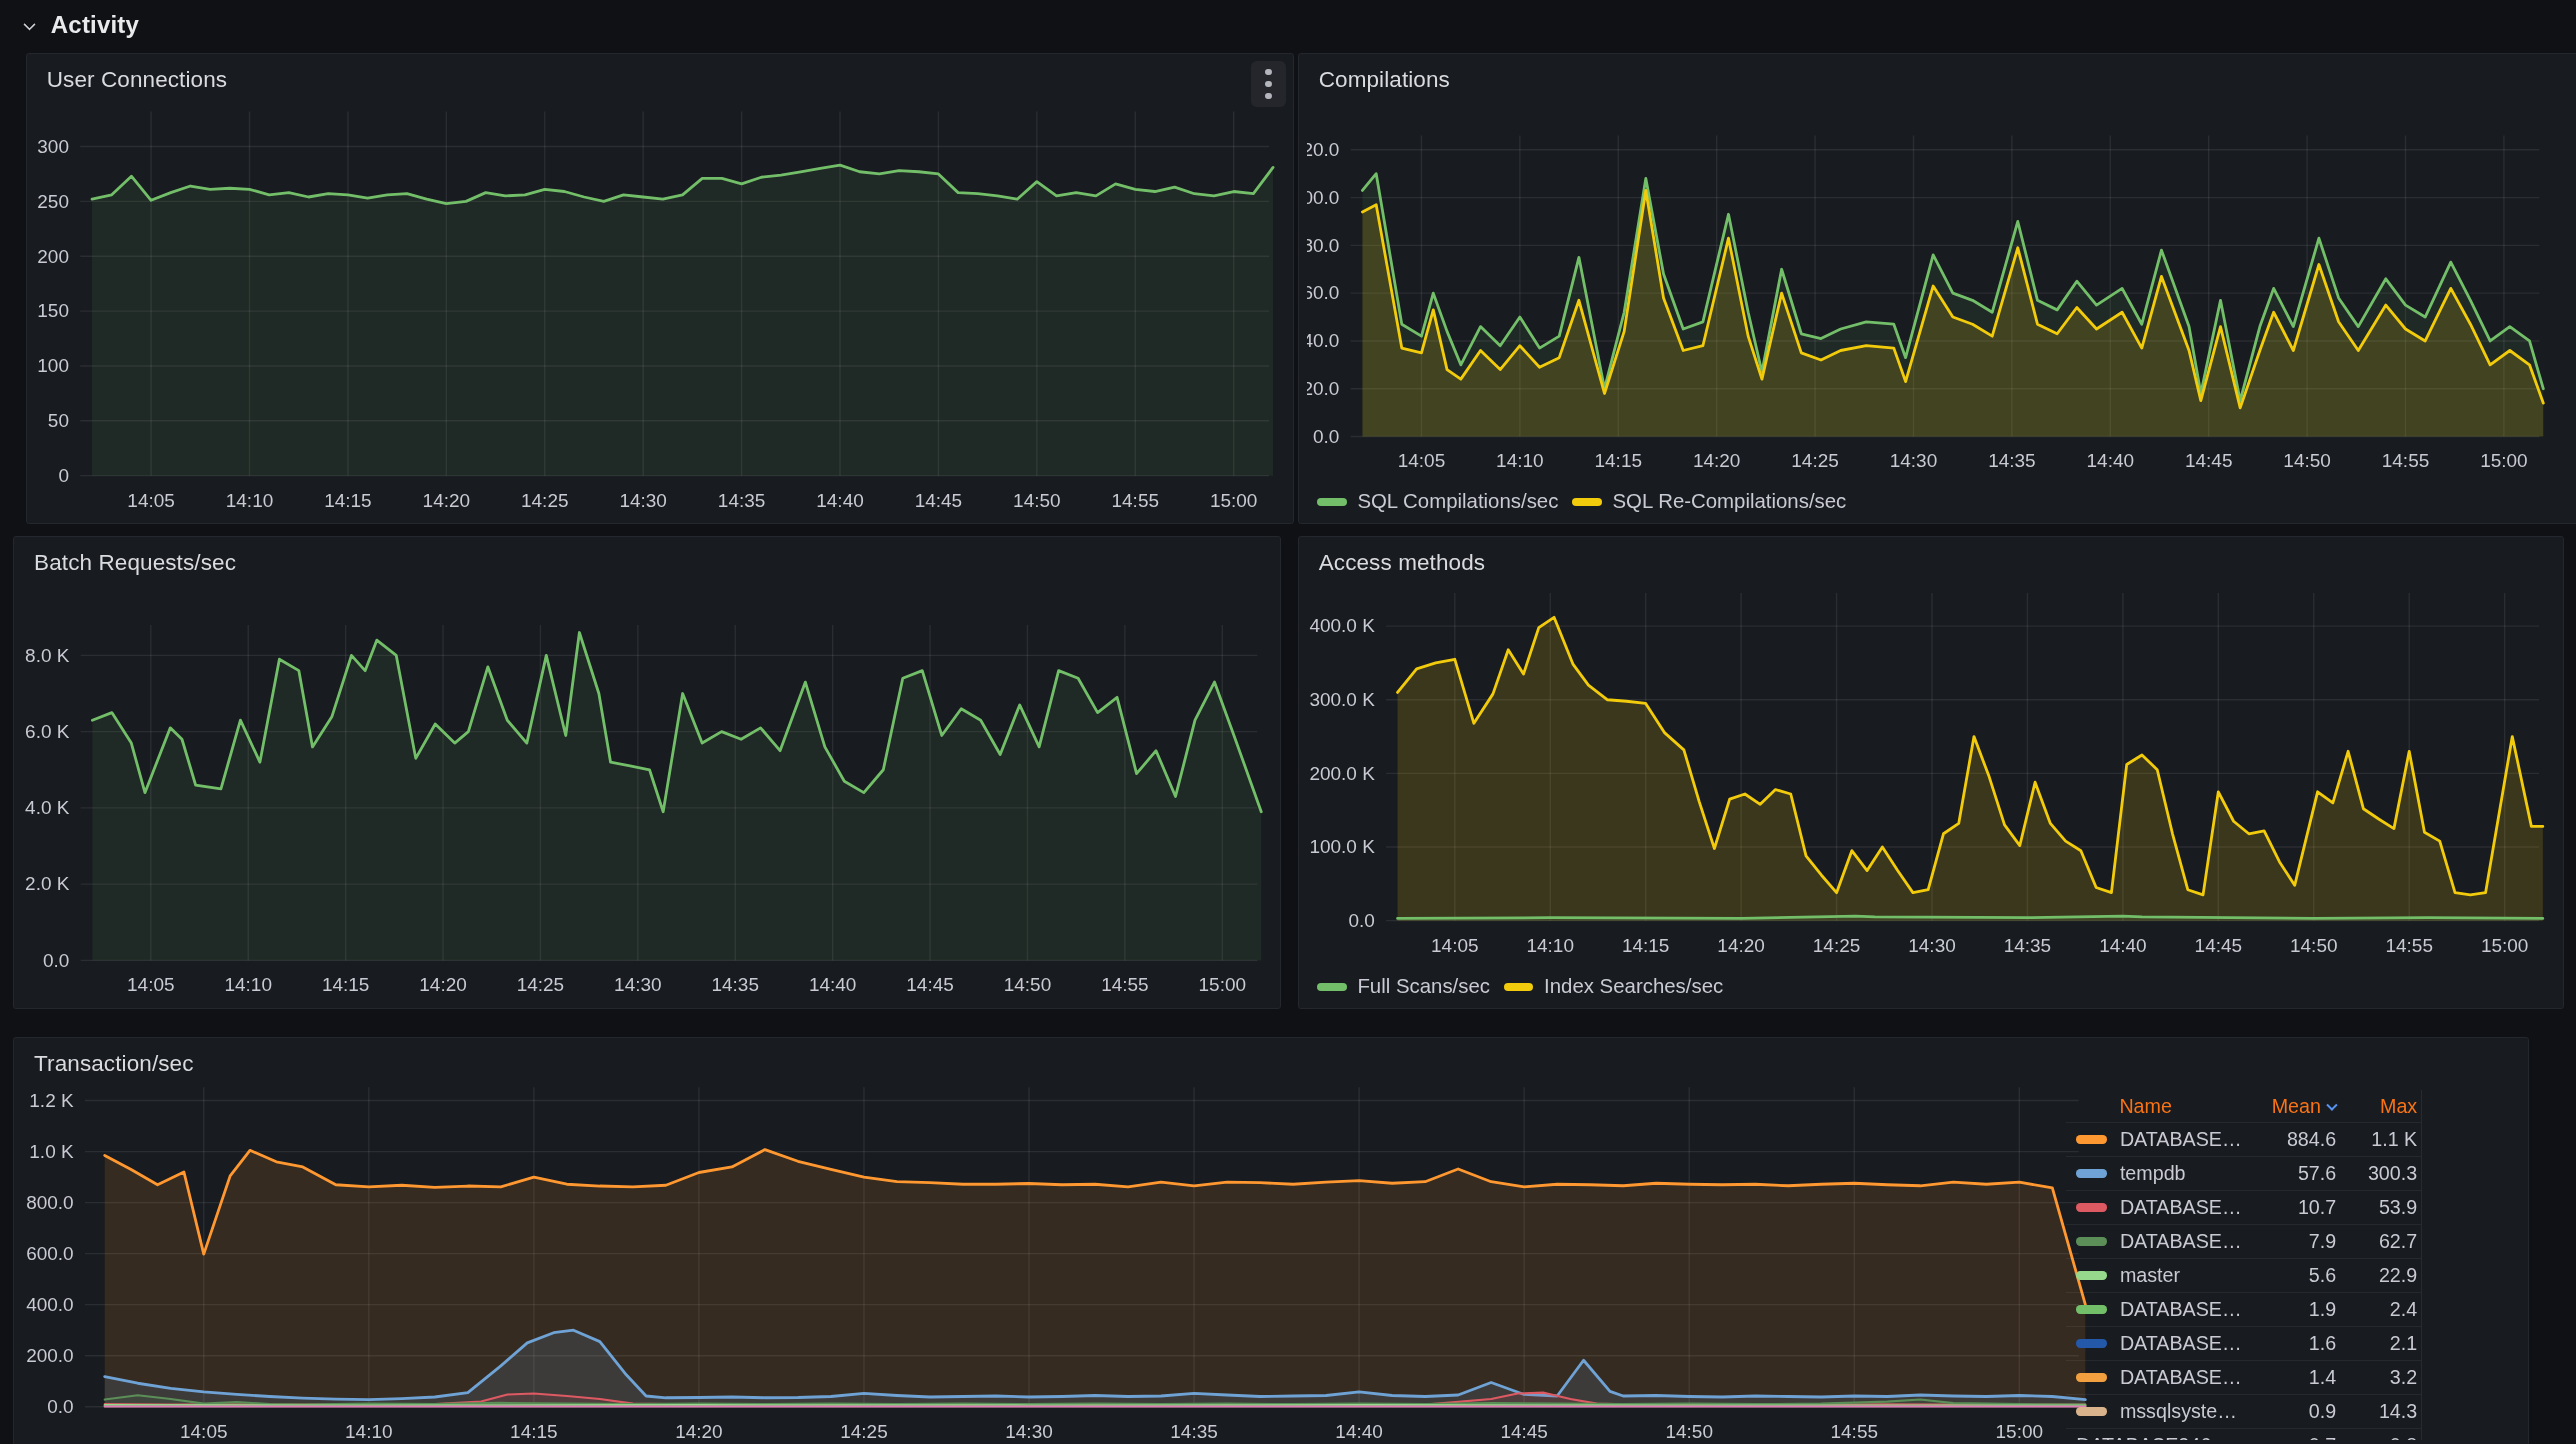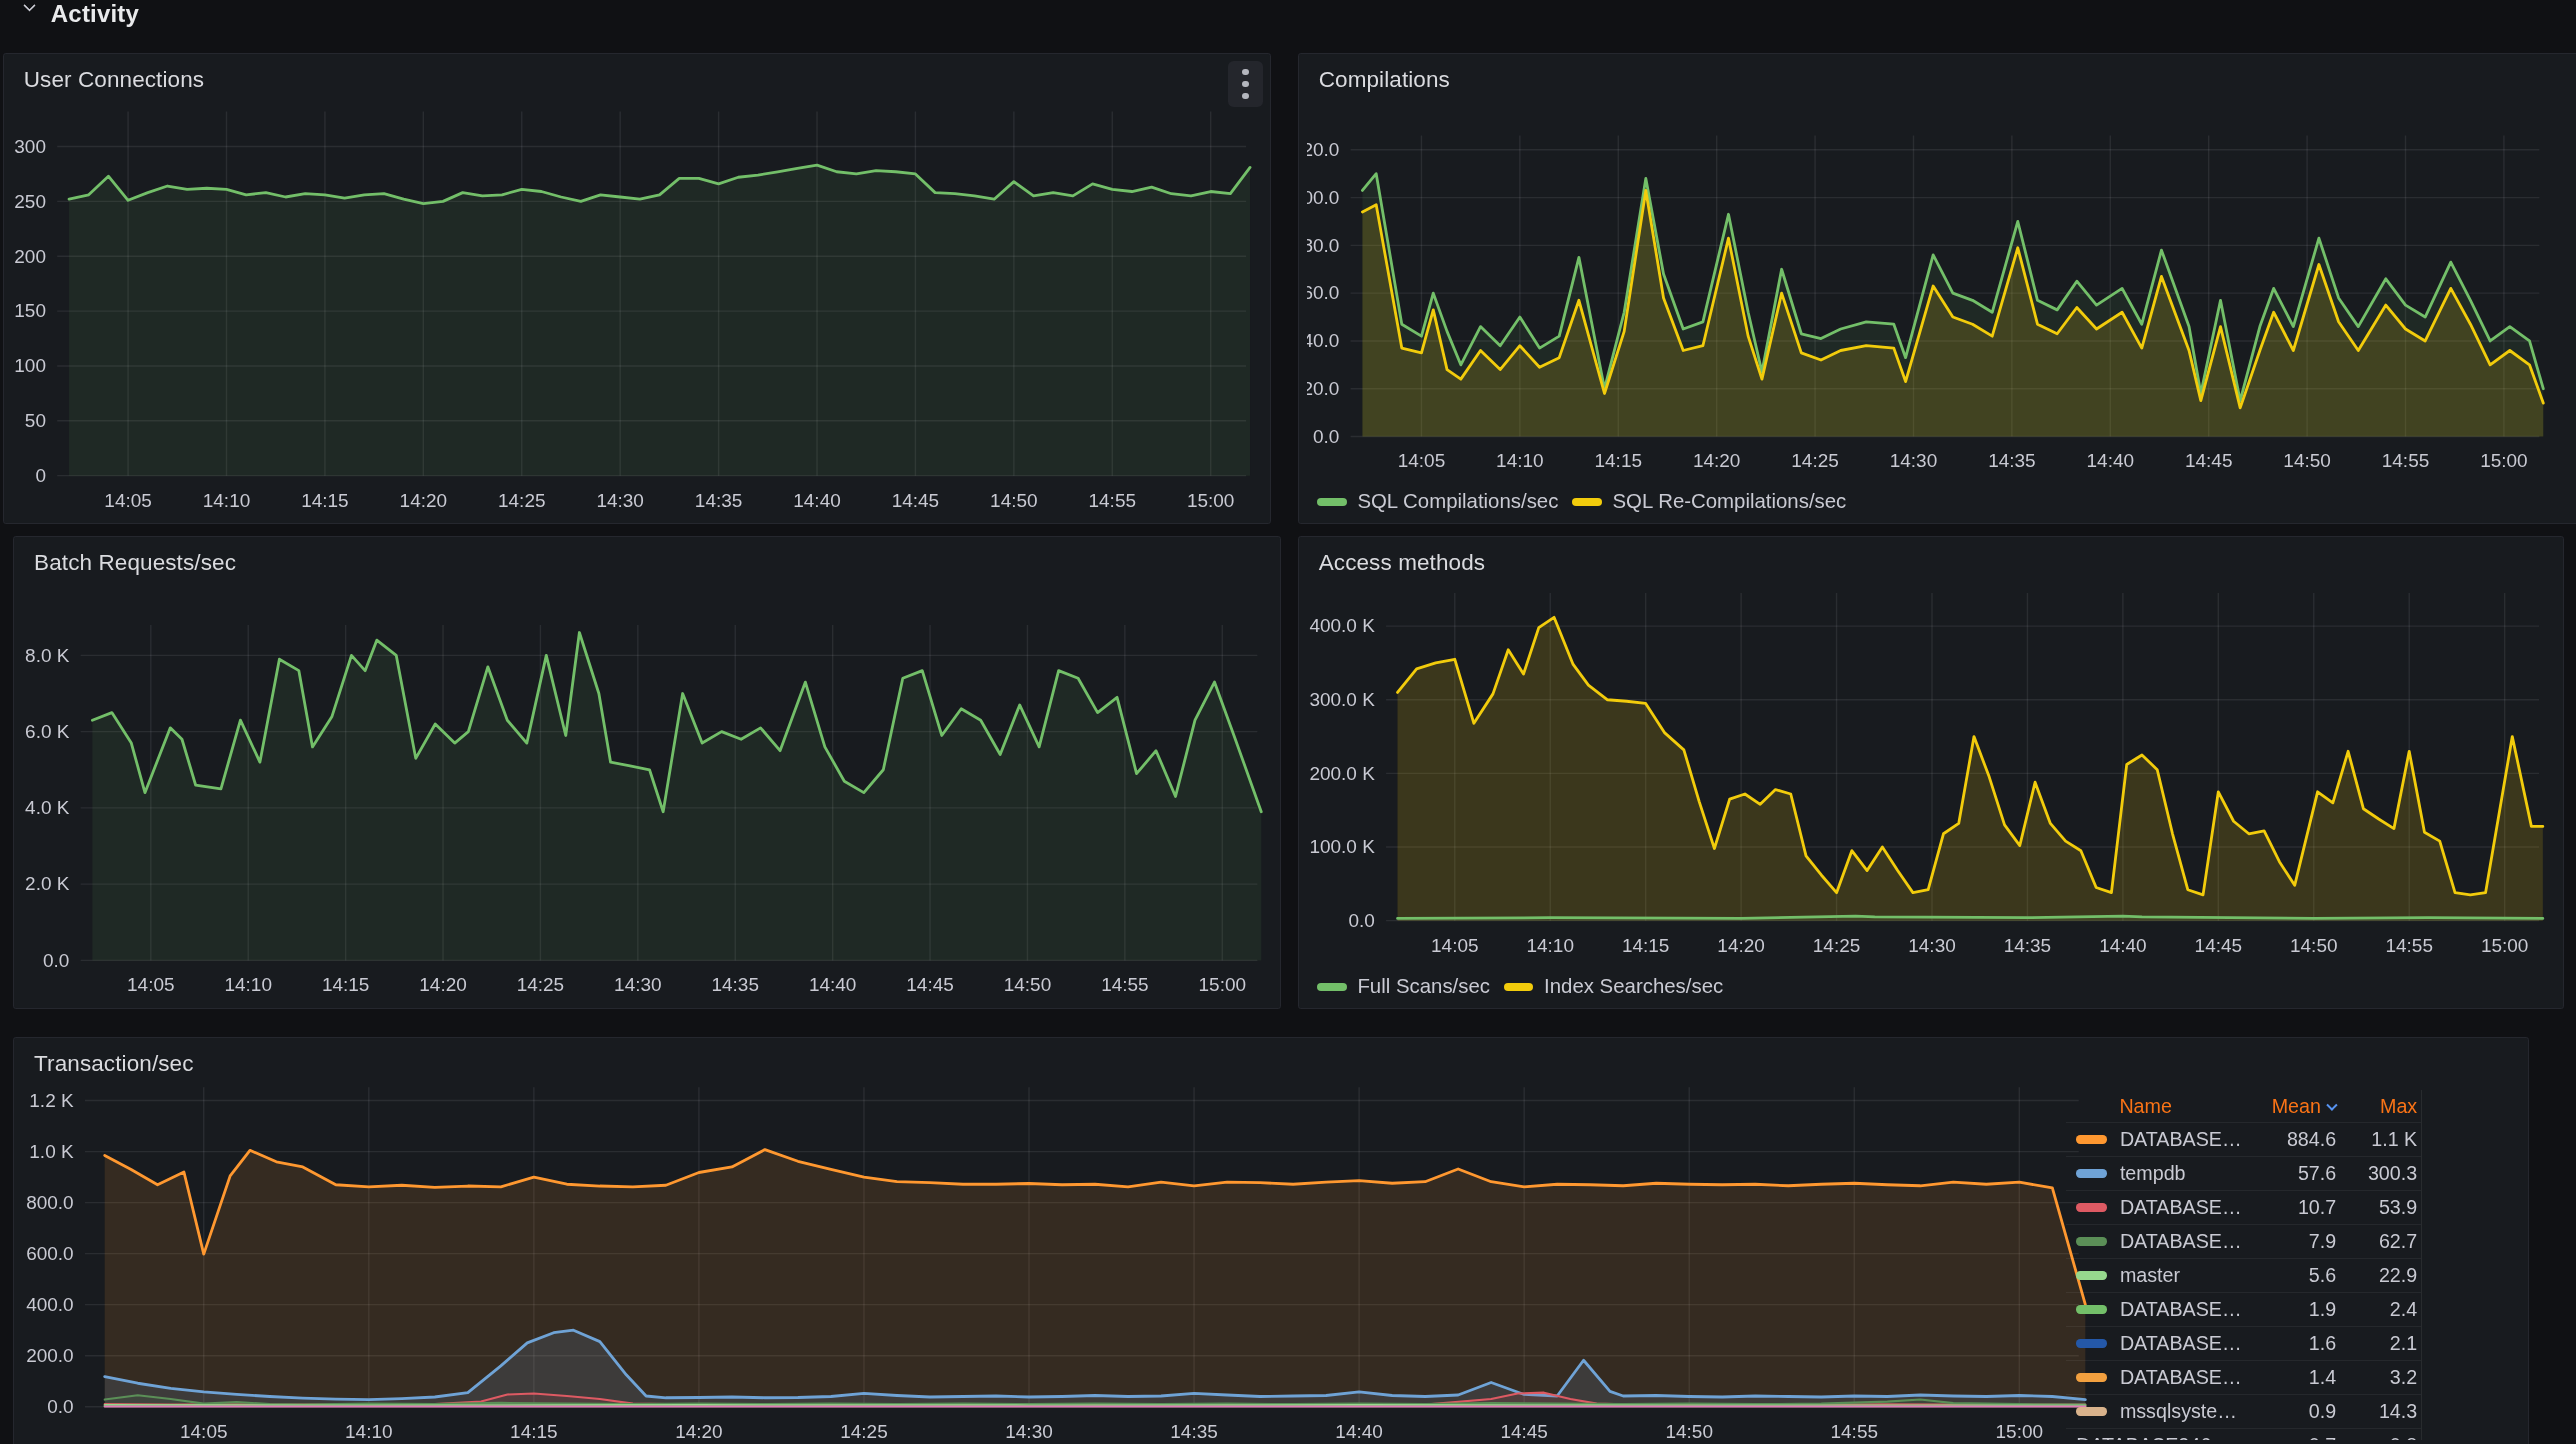--- a/index.html
+++ b/index.html
@@ -1,17 +1,17 @@
 <!DOCTYPE html>
 <html style="font-size:11.3px"><head>
 <meta charset="utf-8">
 <style>
   html,body{margin:0;padding:0;background:#101114;width:2576px;height:1445px;
     font-family:"Liberation Sans",sans-serif;overflow:hidden;position:relative;}
-  .section-header{position:absolute;left:0;top:0;width:100%;height:49px;display:flex;}
+  .section-header{position:absolute;left:0;top:0;width:100%;height:49px;display:flex;align-items:center;}
   .collapse-chevron{width:11.3px;height:11.3px;margin-left:24px;position:relative;}
   .collapse-chevron::before{content:"";position:absolute;left:0.7px;top:1.4px;width:7px;height:7px;
     border-left:2.1px solid #CDCED6;border-bottom:2.1px solid #CDCED6;transform:rotate(-45deg);border-radius:0.7px;}
   .section-title{color:#E9EAEC;font-size:24px;font-weight:700;margin-left:15.5px;letter-spacing:0.2px;}
   .panel{position:absolute;background:#181B1F;border:1.4px solid #25272E;border-radius:2.8px;box-sizing:border-box;}
   .panel-title{position:absolute;top:12.7px;left:19.7px;font-size:22.5px;font-weight:500;color:#DADBDF;letter-spacing:0.1px;z-index:3;}
   .chart{position:absolute;z-index:1;}
   .chart svg{display:block;}
   .kebab{position:absolute;top:7px;right:7px;width:35px;height:46px;background:#24262C;border-radius:5.6px;
     display:flex;flex-direction:column;align-items:center;justify-content:center;gap:5.6px;z-index:4;cursor:pointer;}
@@ -34,21 +34,21 @@
     border-left:2.1px solid #5794F2;border-bottom:2.1px solid #5794F2;transform:rotate(-45deg);}
 </style>
 </head>
 <body>
 
 <div class="section-header">
   <span class="collapse-chevron"></span>
   <span class="section-title">Activity</span>
 </div>
 
-<div class="panel" style="left:3px;top:53px;width:1268px;height:471px;padding-left:10px;">
+<div class="panel" style="left:26px;top:53px;width:1268px;height:471px;padding-left:10px;">
   <div class="panel-title">User Connections</div>
   <div class="kebab">
       <i></i>
       <i></i>
       <i></i>
     </div>
   <div class="chart" style="left:8.4px;right:9.8px;top:49px;bottom:7px;">
       <svg width="1247" height="412" viewBox="0 0 1773 586">
         <line x1="164.78807947019868" y1="12" x2="164.78807947019868" y2="530" stroke="rgba(204,206,216,0.10)" stroke-width="2"></line>
         <line x1="304.77152317880797" y1="12" x2="304.77152317880797" y2="530" stroke="rgba(204,206,216,0.10)" stroke-width="2"></line>

